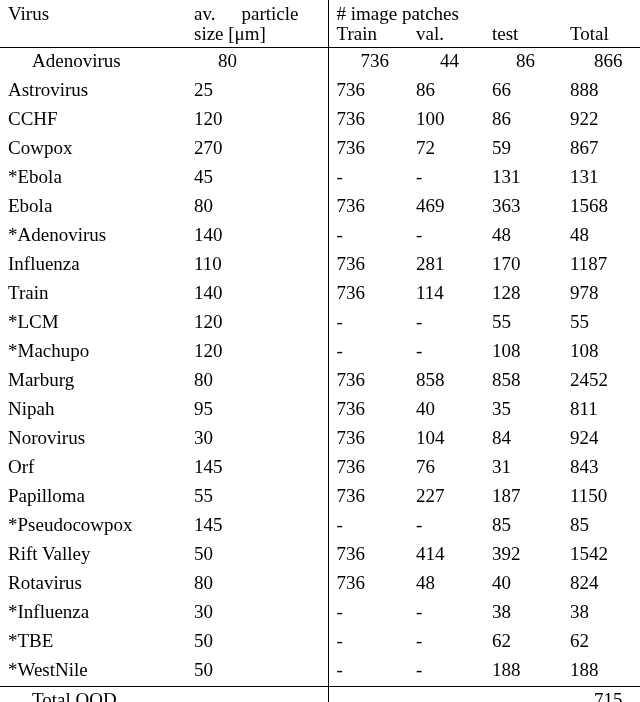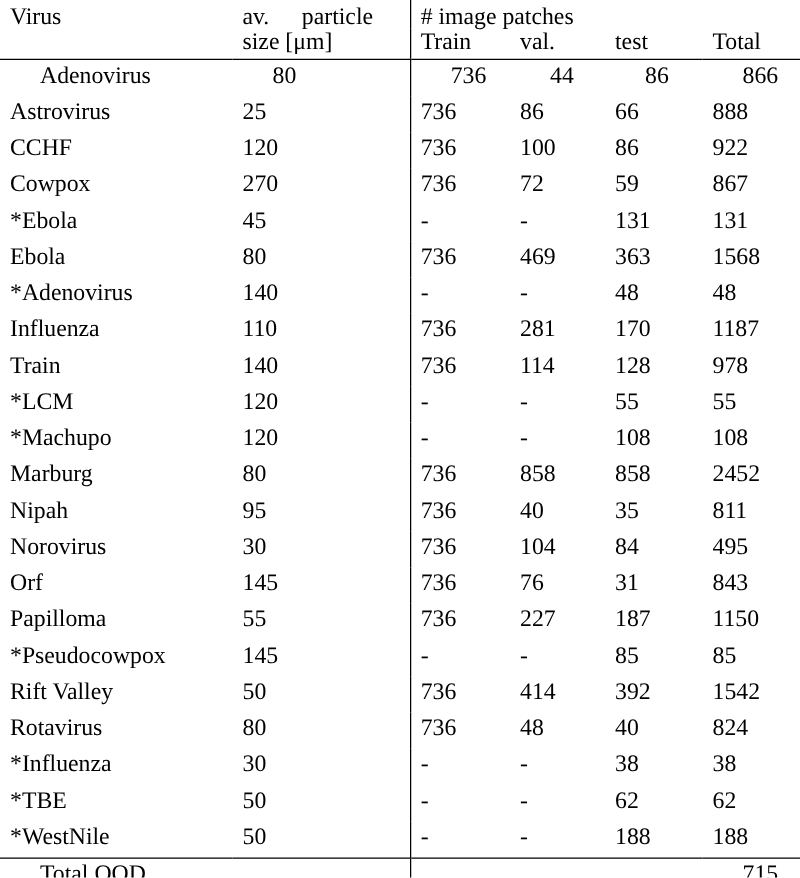--- a/index.html
+++ b/index.html
@@ -202,21 +202,21 @@
           <td>40</td>
           <td>35</td>
           <td>811</td>
         </tr>
         <tr>
           <td>Norovirus</td>
           <td>30</td>
           <td class="vrule-left">736</td>
           <td>104</td>
           <td>84</td>
-          <td>495</td>
+          <td>924</td>
         </tr>
         <tr>
           <td>Orf</td>
           <td>145</td>
           <td class="vrule-left">736</td>
           <td>76</td>
           <td>31</td>
           <td>843</td>
         </tr>
         <tr>

